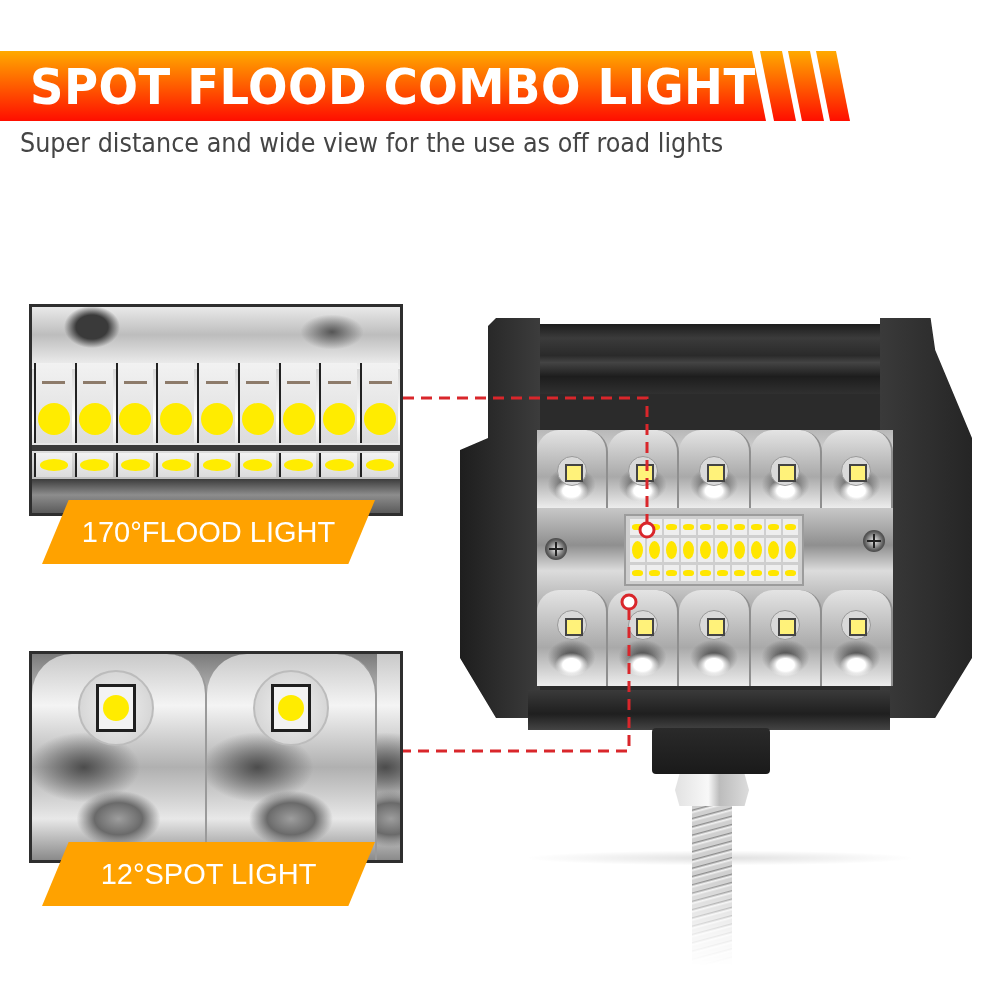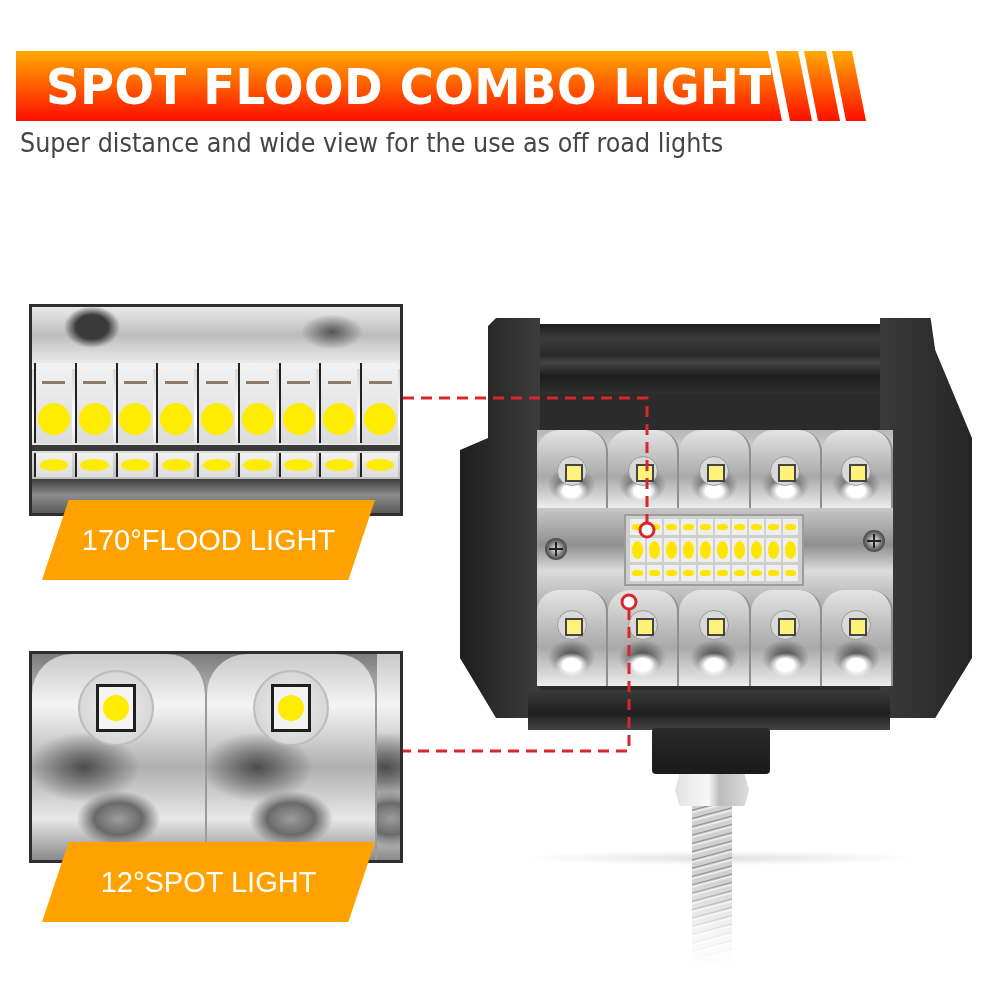--- a/index.html
+++ b/index.html
@@ -1,20 +1,20 @@
 <!DOCTYPE html>
 <html><head>
 <meta charset="utf-8">
 <style>
   * { box-sizing: border-box; margin: 0; padding: 0; }
   html, body { width: 1000px; height: 1000px; background: #ffffff; overflow: hidden; }
   body { position: relative; font-family: "Liberation Sans", "DejaVu Sans", sans-serif; }
 
   
-  .banner { position: absolute; left: 0; top: 51px; width: 860px; height: 70px; margin-left: 16px; }
+  .banner { position: absolute; left: 0; top: 51px; width: 860px; height: 70px; }
   .banner svg { position: absolute; left: 0; top: 0; }
   .banner-title {
     position: absolute; left: 30px; top: 6px; height: 60px; line-height: 60px;
     color: #ffffff; font-weight: 700; font-size: 50px; letter-spacing: 0.5px;
     font-family: "DejaVu Sans", sans-serif; white-space: nowrap;
     transform: scaleX(0.93); transform-origin: left center;
   }
   .subtitle {
     position: absolute; left: 20px; top: 128px; font-size: 26px; color: #454545;
     font-family: "DejaVu Sans", sans-serif; white-space: nowrap;
@@ -83,21 +83,21 @@
     position: absolute; left: 50%; top: 50%; width: 40px; height: 48px; margin: -24px 0 0 -20px;
     background: #f3f3f3; border: 3px solid #1f1f1f;
   }
   .spot-led-box::after {
     content: ""; position: absolute; left: 4px; top: 8px; width: 26px; height: 26px;
     border-radius: 50%; background: #ffec00;
   }
 
   
   .badge {
-    position: absolute; height: 80px; background: #ffa200;
+    position: absolute; height: 64px; background: #ffa200;
     clip-path: polygon(8% 0, 100% 0, 92% 100%, 0 100%);
     display: flex; align-items: center; justify-content: center;
   }
   .badge-flood { left: 42px; top: 500px; width: 333px; }
   .badge-spot { left: 42px; top: 842px; width: 333px; }
   .badge-text { color: #ffffff; font-size: 29px; white-space: nowrap; font-family: "Liberation Sans", sans-serif; }
 
   
   .product { position: absolute; left: 460px; top: 318px; width: 520px; height: 640px; }
   .housing-side {

